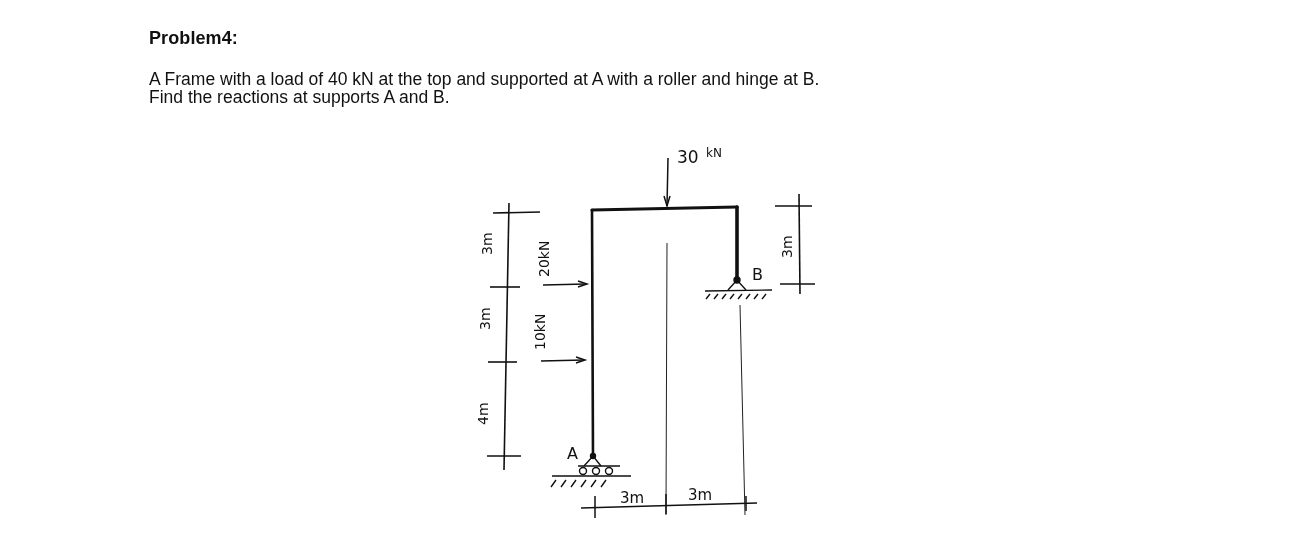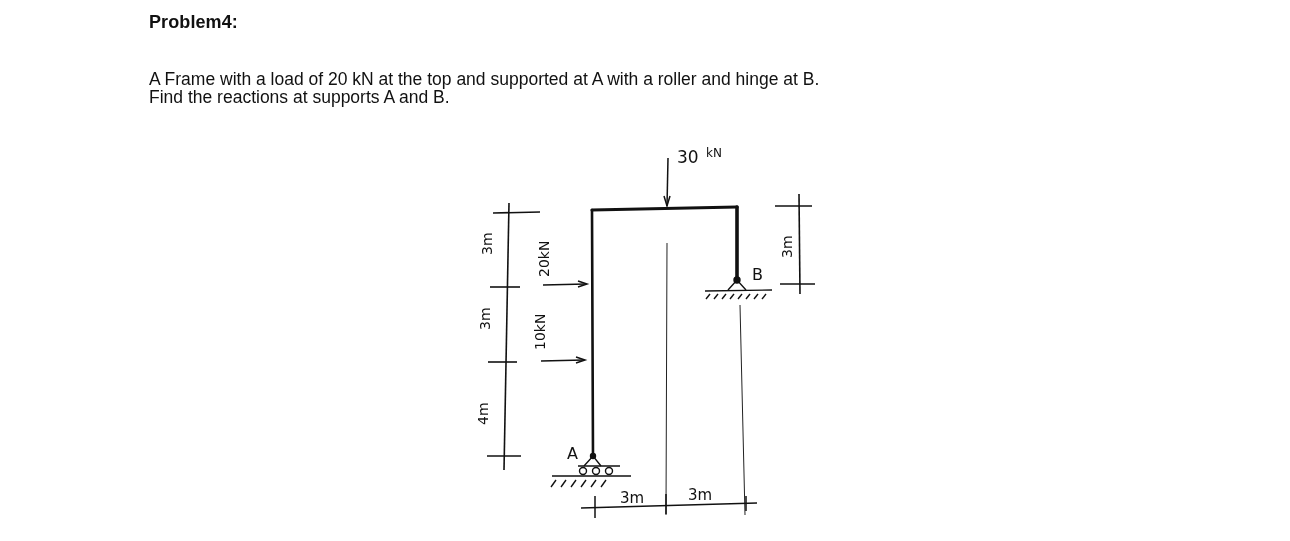--- a/index.html
+++ b/index.html
@@ -1,28 +1,28 @@
 <!DOCTYPE html>
 <html><head>
   <meta charset="utf-8">
   <style>
     html, body { margin: 0; padding: 0; background: #ffffff; }
     body { width: 1290px; height: 541px; position: relative; overflow: hidden; font-family: "Liberation Sans", sans-serif; color: #111; }
-    .title { position: absolute; left: 149px; top: 12px; font-size: 18px; font-weight: bold; letter-spacing: 0.1px; }
+    .title { position: absolute; left: 149px; top: 28px; font-size: 18px; font-weight: bold; letter-spacing: 0.1px; }
     .para { position: absolute; left: 149px; font-size: 17.5px; line-height: 24px; }
     .p1 { top: 67px; }
     .p2 { top: 85px; }
     svg.diagram { position: absolute; left: 0; top: 0; }
     .hand { font-family: "DejaVu Sans", sans-serif; fill: #111; }
   </style>
 </head>
 <body>
 
 <div class="title">Problem4:</div>
-<div class="para p1">A Frame with a load of 20 kN at the top and supported at A with a roller and hinge at B.</div>
+<div class="para p1">A Frame with a load of 40 kN at the top and supported at A with a roller and hinge at B.</div>
 <div class="para p2">Find the reactions at supports A and B.</div>
 
 <svg class="diagram" width="1290" height="541" viewBox="0 0 1290 541">
 
   <g stroke="#111" fill="none" stroke-linecap="round">
     <line x1="592" y1="210" x2="593" y2="456" stroke-width="2.6"></line>
     <line x1="592" y1="210" x2="737" y2="207" stroke-width="3.2"></line>
     <line x1="737" y1="207" x2="737" y2="280" stroke-width="3.6"></line>
   </g>
 

